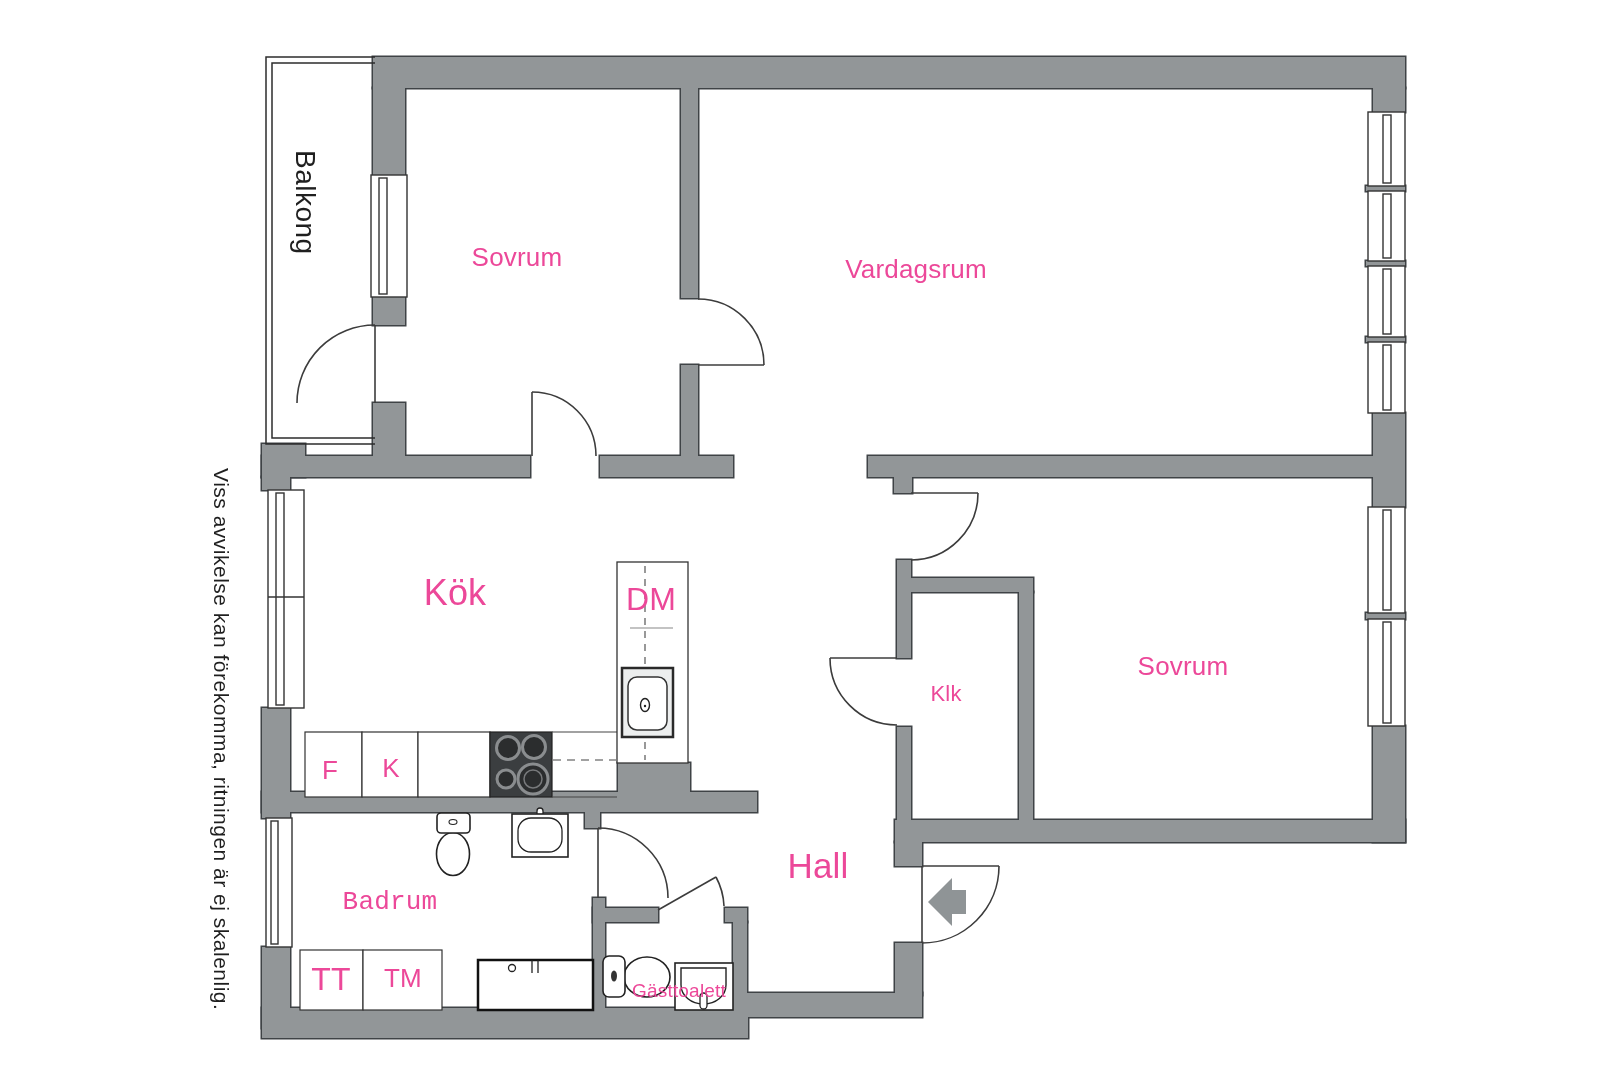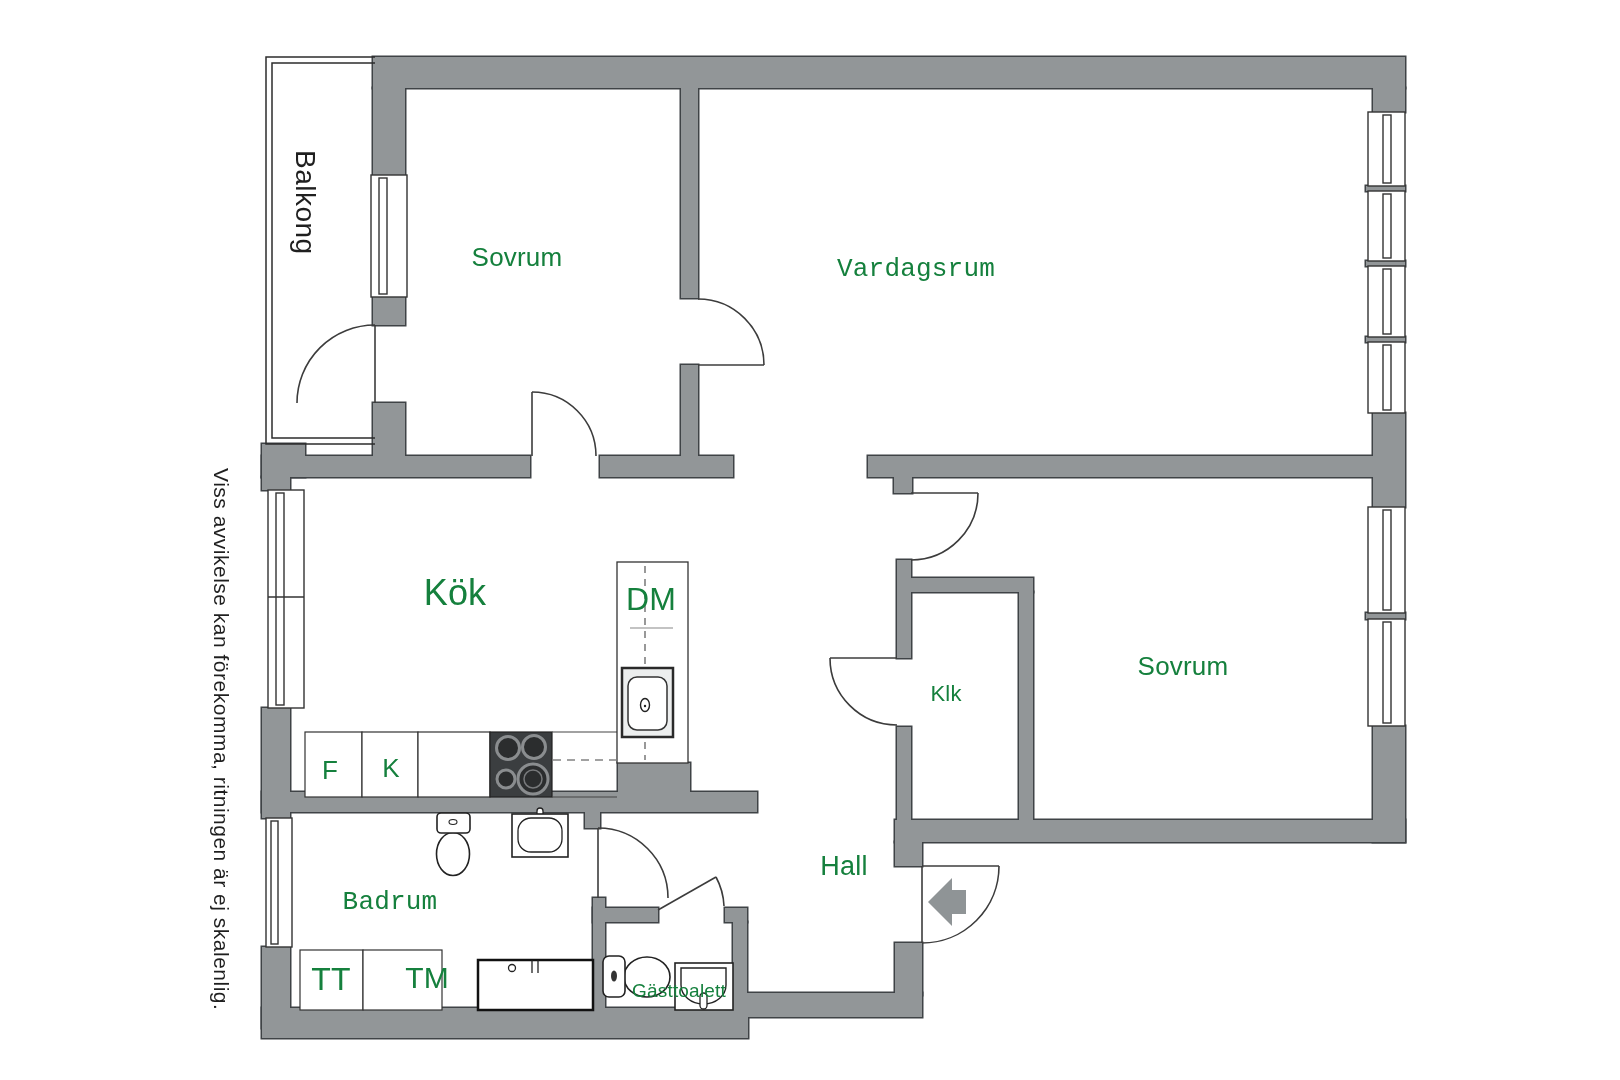--- a/index.html
+++ b/index.html
@@ -1,20 +1,20 @@
 <!DOCTYPE html>
 <html><head>
 <meta charset="utf-8">
 <style>
   html,body{margin:0;padding:0;background:#fff;}
   #stage{position:relative;width:1620px;height:1080px;background:#fff;overflow:hidden;
          font-family:"Liberation Sans", sans-serif;color:#1f1f1f;}
   #planArt{position:absolute;left:0;top:0;}
   .lbl{position:absolute;transform:translate(-50%,-50%);white-space:nowrap;
-       color:#15803d;letter-spacing:0.2px;}
+       color:#ec4899;letter-spacing:0.2px;}
   .lbl-v{position:absolute;transform-origin:0 0;transform:rotate(90deg);
          white-space:nowrap;color:#1f1f1f;letter-spacing:0.5px;}
 </style>
 </head>
 <body>
 
 <div id="stage" style="color: rgb(31, 31, 31); background: rgb(255, 255, 255);">
 
   <svg id="planArt" width="1620" height="1080" viewBox="0 0 1620 1080">
 
@@ -265,38 +265,38 @@
         <path d="M 681 968 L 726 968 L 726 985 A 22.5 19 0 0 1 681 985 Z" stroke-width="1.4"></path>
         <rect x="700" y="993" width="7" height="16" rx="3.5" stroke-width="1.3"></rect>
       </g>
     </g>
   </svg>
 
   <span class="lbl-v" style="left:321px;top:150px;font-size:28px;">Balkong</span>
 
   <span class="lbl" style="left:517px;top:257px;font-size:26px;">Sovrum</span>
 
-  <span class="lbl" style="left:916px;top:269px;font-size:26px;font-family:Liberation Mono, monospace;">Vardagsrum</span>
+  <span class="lbl" style="left:916px;top:269px;font-size:26px;">Vardagsrum</span>
 
   <span class="lbl" style="left:455px;top:593px;font-size:36px;">Kök</span>
 
   <span class="lbl" style="left:651px;top:599px;font-size:32px;">DM</span>
 
   <span class="lbl" style="left:946px;top:694px;font-size:22px;">Klk</span>
 
   <span class="lbl" style="left:1183px;top:666px;font-size:26px;">Sovrum</span>
 
-  <span class="lbl" style="left:818px;top:866px;font-size:27px;margin-left:26px;">Hall</span>
+  <span class="lbl" style="left:818px;top:866px;font-size:35px;">Hall</span>
 
   <span class="lbl" style="left:390px;top:902px;font-size:26px;font-family:Liberation Mono, monospace;">Badrum</span>
 
   <span class="lbl" style="left:679px;top:991px;font-size:19px;">Gästtoalett</span>
 
   <span class="lbl" style="left:330px;top:770px;font-size:26px;">F</span>
 
   <span class="lbl" style="left:391px;top:768px;font-size:26px;">K</span>
 
   <span class="lbl" style="left:331px;top:979px;font-size:32px;">TT</span>
 
-  <span class="lbl" style="left:403px;top:978px;font-size:30px;margin-left:24px;">TM</span>
+  <span class="lbl" style="left:403px;top:978px;font-size:26px;">TM</span>
 
   <span class="lbl-v" style="left:233px;top:468px;font-size:21px;">Viss avvikelse kan förekomma, ritningen är ej skalenlig.</span>
 </div>
 
 </body></html>

